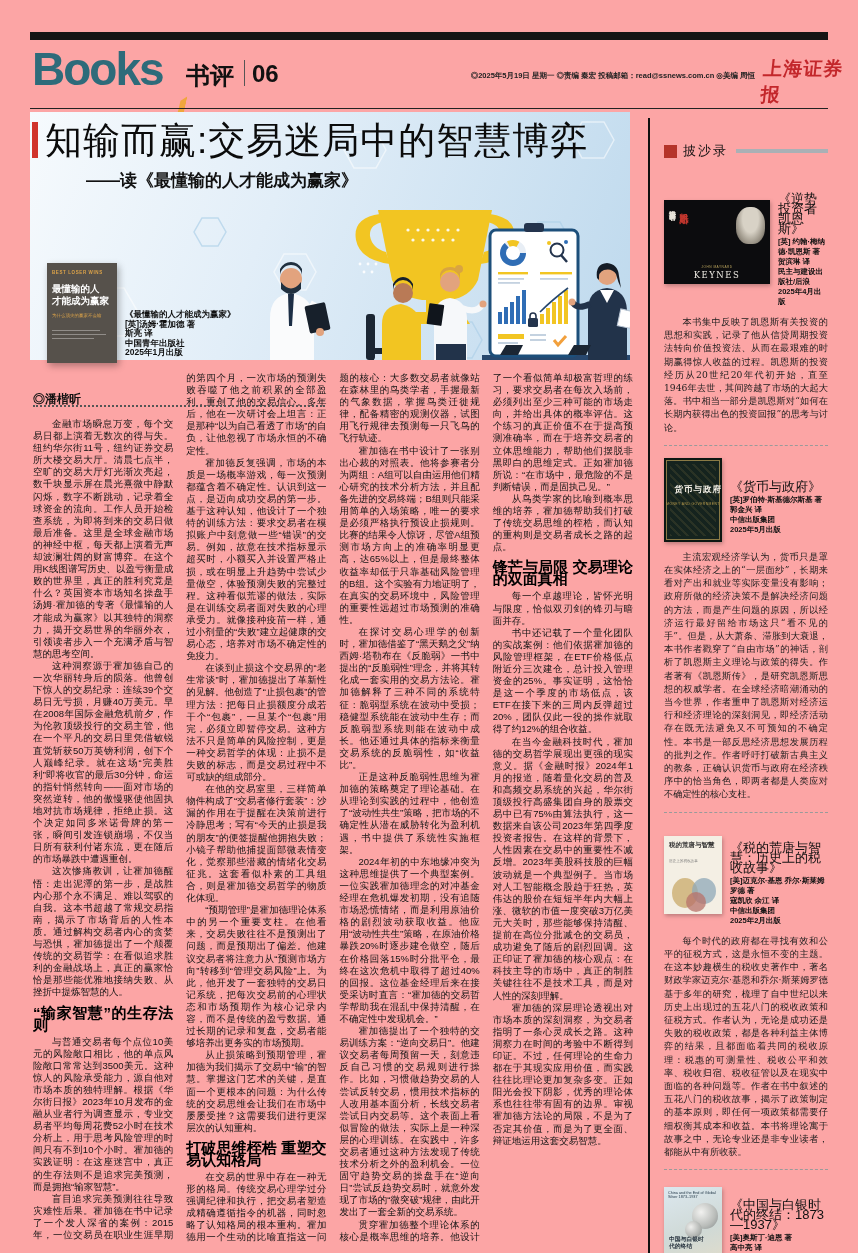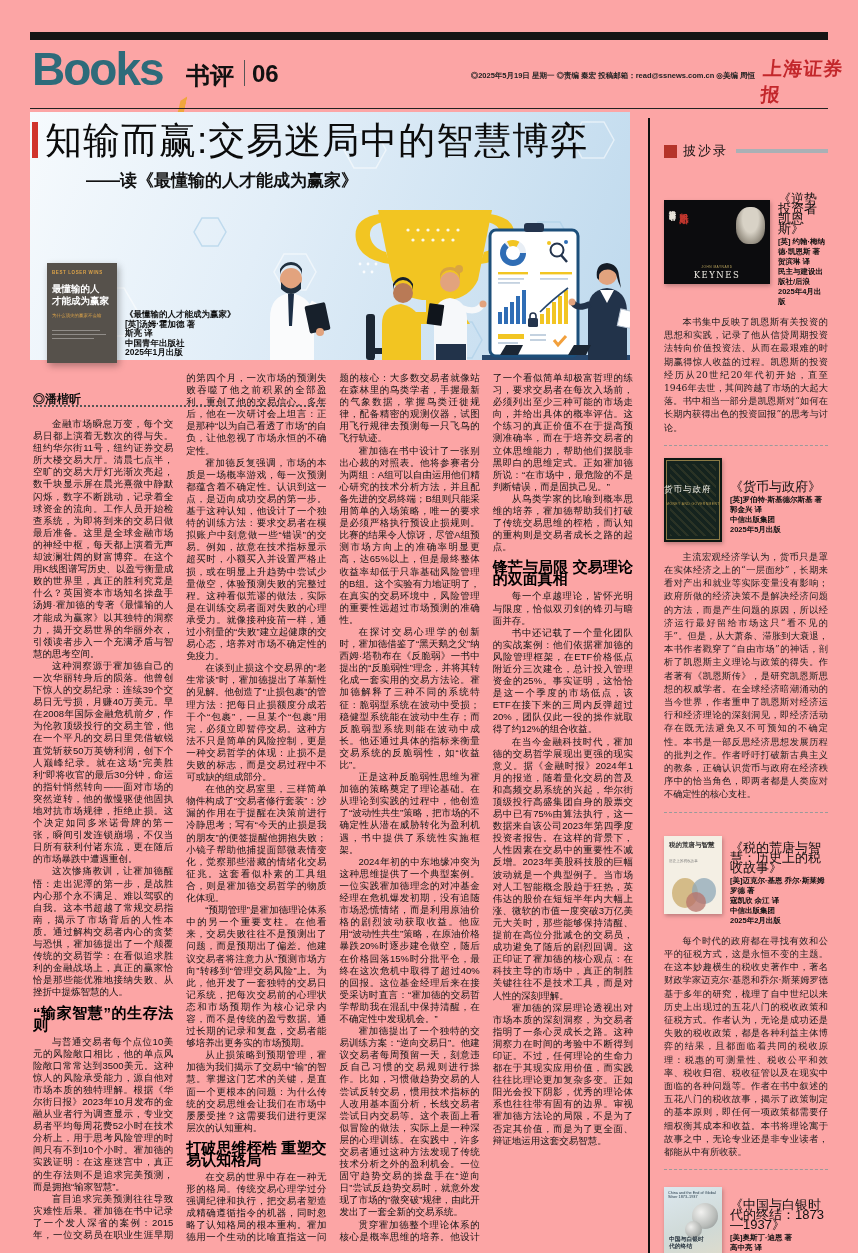--- a/index.html
+++ b/index.html
@@ -72,21 +72,21 @@
   .k-face{position:absolute;right:5px;top:7px;width:29px;height:37px;border-radius:46% 46% 42% 42%;
           background:radial-gradient(ellipse at 50% 32%,#d8d2c6 0 38%,#968f82 72%,#3a3733 100%);}
   .k-small{position:absolute;bottom:15px;left:0;right:0;text-align:center;font-size:3.2px;
            color:#b9a35c;letter-spacing:.5px;}
   .k-big{position:absolute;bottom:4px;left:0;right:0;text-align:center;font-size:8.5px;
          font-family:"DejaVu Serif",serif;color:#efece4;letter-spacing:1.5px;}
   .cover-money{height:84px;background:#15231e;box-shadow:inset 0 0 0 2px #0e1712,inset 0 0 0 3px #8a7a45,
                1px 2px 4px rgba(0,0,0,.25);}
   .mo-orn{position:absolute;inset:6px;background:
           repeating-linear-gradient(45deg,rgba(138,122,69,.18) 0 2px,transparent 2px 6px);}
-  .mo-t{position:absolute;top:26px;left:0;right:0;text-align:left;font-size:8.5px;font-weight:normal;
+  .mo-t{position:absolute;top:26px;left:0;right:0;text-align:right;font-size:8.5px;font-weight:bold;
         color:#f2efe6;letter-spacing:1px;}
   .mo-en{position:absolute;top:44px;left:0;right:0;text-align:center;font-size:3.4px;color:#b79b4c;
          letter-spacing:.4px;}
   .cover-tax{height:78px;background:#f4efe4;}
   .tx-t{position:absolute;top:5px;left:5px;font-size:6.5px;font-weight:bold;color:#333;line-height:8px;}
   .tx-s{position:absolute;top:23px;left:5px;font-size:3.6px;color:#777;}
   .tx-b{position:absolute;border-radius:50%;opacity:.75;}
   .tx-b1{left:8px;bottom:6px;width:26px;height:30px;background:#c9a96a;}
   .tx-b2{right:6px;bottom:10px;width:24px;height:26px;background:#8fa8b8;}
   .tx-b3{left:22px;bottom:2px;width:20px;height:20px;background:#b8726a;}

